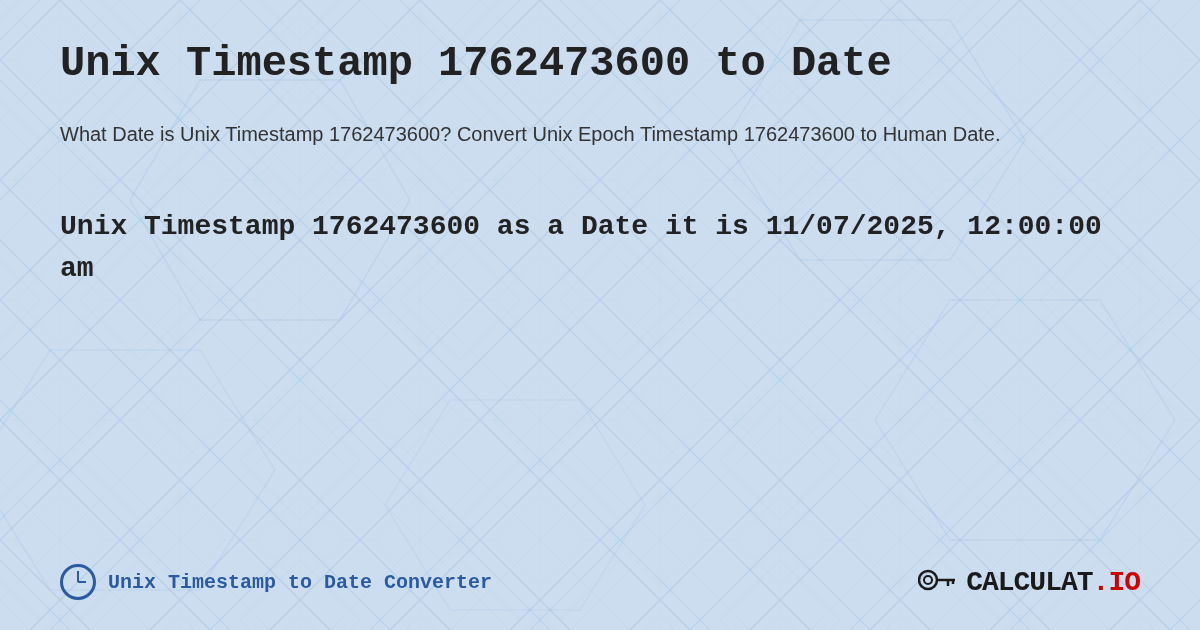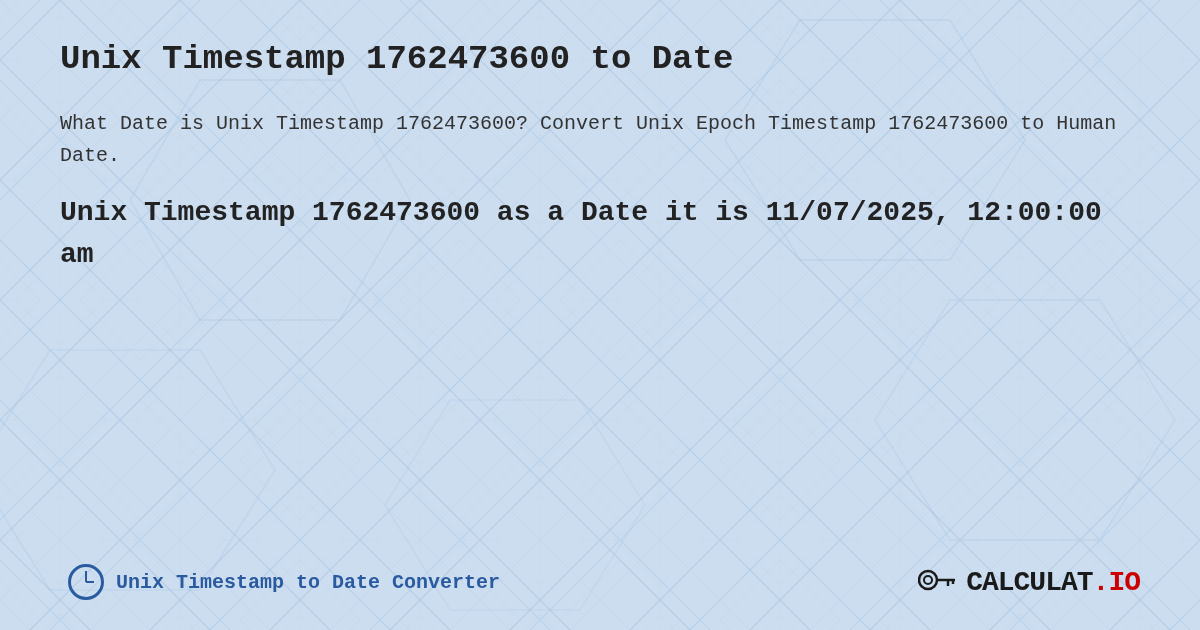--- a/index.html
+++ b/index.html
@@ -27,51 +27,51 @@
       z-index: 0;
     }
 
     .content {
       position: relative;
       z-index: 1;
       padding: 40px 60px;
     }
 
     .main-title {
-      font-size: 34px;
+      font-size: 42px;
       font-weight: bold;
       color: #222;
       margin-bottom: 30px;
       font-family: 'Courier New', Courier, monospace;
     }
 
     .description {
       font-size: 20px;
       color: #333;
       line-height: 1.6;
-      margin-bottom: 20px;
-      font-family: Liberation Mono, monospace;
+      margin-bottom: 56px;
+      font-family: Liberation Sans, sans-serif;
     }
 
     .result-section {
       margin-bottom: 22px;
     }
 
     .result-text {
       font-size: 28px;
       font-weight: bold;
       color: #222;
       line-height: 1.5;
       font-family: 'Courier New', Courier, monospace;
     }
 
     .footer {
       position: absolute;
       bottom: 30px;
-      left: 68px;
+      left: 60px;
       right: 60px;
       display: flex;
       align-items: center;
       justify-content: space-between;
       text-align: right;
     }
 
     .footer-left {
       display: flex;
       align-items: center;

